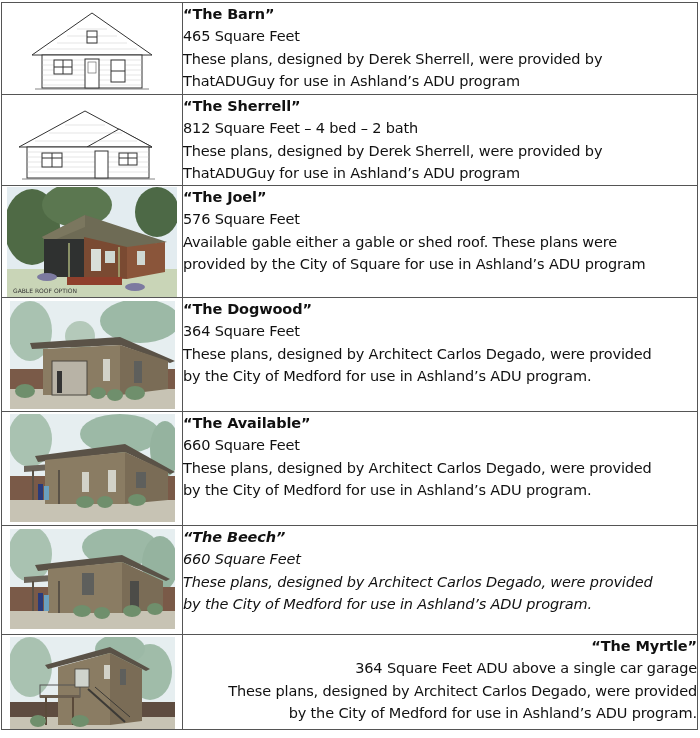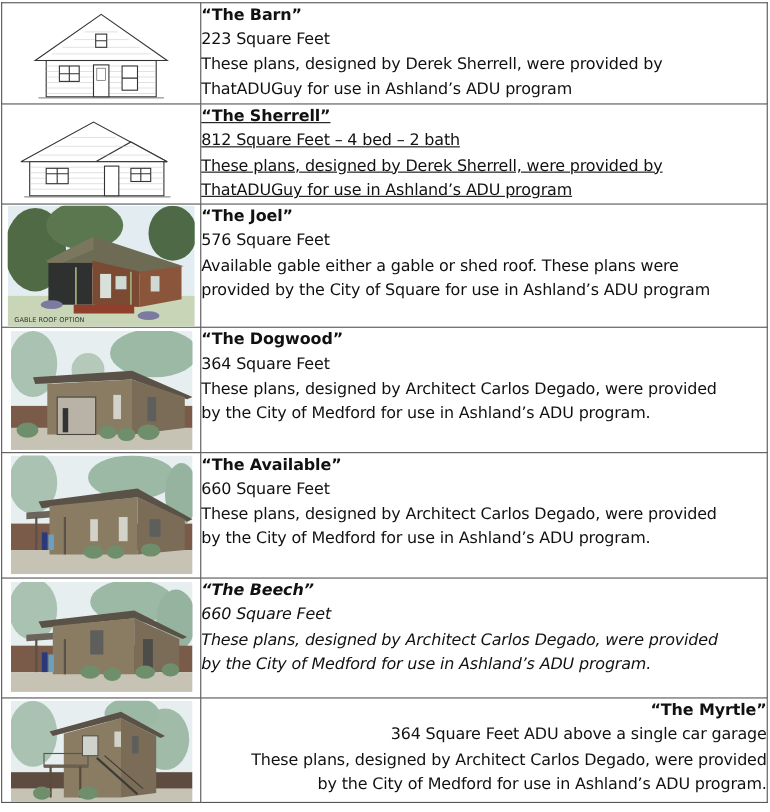--- a/index.html
+++ b/index.html
@@ -4,21 +4,21 @@
 <style>
   html, body { margin: 0; padding: 0; background: #ffffff; }
   body { width: 700px; height: 738px; overflow: hidden; font-family: "DejaVu Sans", "Liberation Sans", sans-serif; color: #111; }
   table.plans { position: absolute; left: 1px; top: 2px; width: 697px; border-collapse: collapse; table-layout: fixed; }
   table.plans td { border: 1.5px solid #555; vertical-align: top; padding: 0; }
   td.img-cell { width: 180px; background: #fff; }
   td.txt-cell { padding: 2px 6px 0 7px; margin-left: 36px; }
   .title { font-weight: bold; font-size: 14.5px; line-height: 22px; letter-spacing: -0.1px; }
   .line { font-size: 14.5px; line-height: 22.5px; letter-spacing: -0.15px; white-space: nowrap; }
   .thumb { display: block; margin: 0 auto; }
-  .r0 td { height: 91px; } .r1 td { height: 90px; text-decoration: underline; } .r2 td { height: 111px; }
+  .r0 td { height: 91px; } .r1 td { height: 90px; } .r2 td { height: 111px; }
   .r3 td { height: 113px; } .r4 td { height: 113px; } .r5 td { height: 108px; font-style: italic; } .r6 td { height: 94px; text-align: right; }
 </style>
 </head>
 <body>
 
 <table class="plans">
 
   <tbody>
       <tr class="r0">
     <td class="img-cell">
@@ -46,21 +46,21 @@
             <line x1="37" y1="64" x2="55" y2="64" stroke="#333"></line>
         <rect x="68" y="56" width="14" height="29" fill="#fff" stroke="#333"></rect>
         <rect x="71" y="59" width="8" height="11" fill="#fff" stroke="#555" stroke-width="0.6"></rect>
         <rect x="94" y="57" width="14" height="22" fill="#fff" stroke="#333"></rect>
         <line x1="94" y1="68" x2="108" y2="68" stroke="#333"></line>
         <line x1="18" y1="86" x2="132" y2="86" stroke="#666" stroke-width="0.8"></line>
       </svg>
     </td>
     <td class="txt-cell">
       <div class="title">“The Barn”</div>
-      <div class="line">223 Square Feet</div>
+      <div class="line">465 Square Feet</div>
       <div class="line">These plans, designed by Derek Sherrell, were provided by</div>
       <div class="line">ThatADUGuy for use in Ashland’s ADU program</div>
     </td>
   </tr>
 
   <tr class="r1">
     <td class="img-cell">
       <svg class="thumb" width="170" height="88" viewBox="0 0 170 88">
         <polygon points="12,52 78,16 145,52" fill="#fff" stroke="#333" stroke-width="1"></polygon>
         <polygon points="80,52 112,34 145,52" fill="#fff" stroke="#333" stroke-width="1"></polygon>

